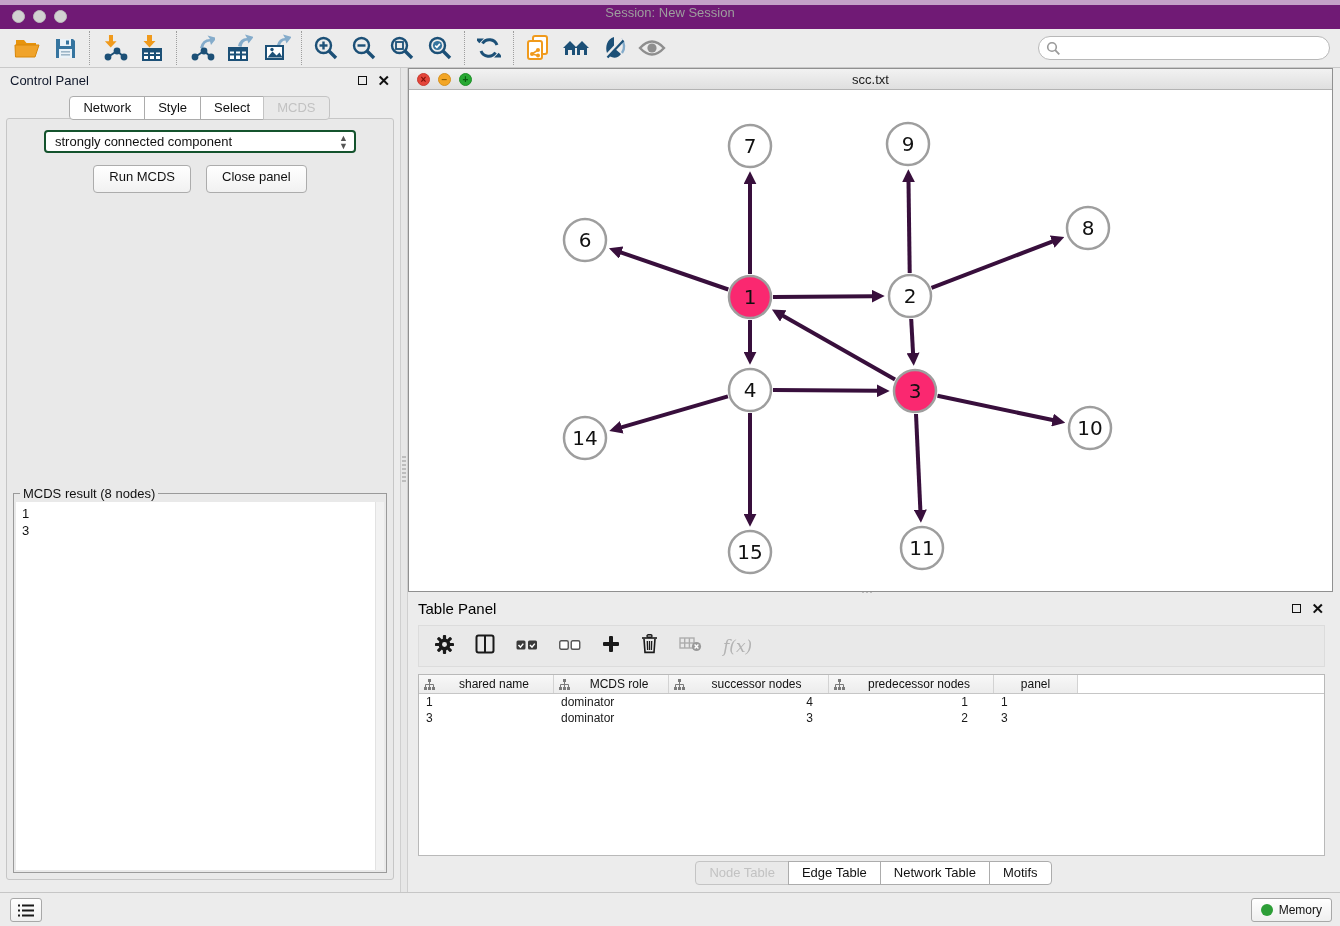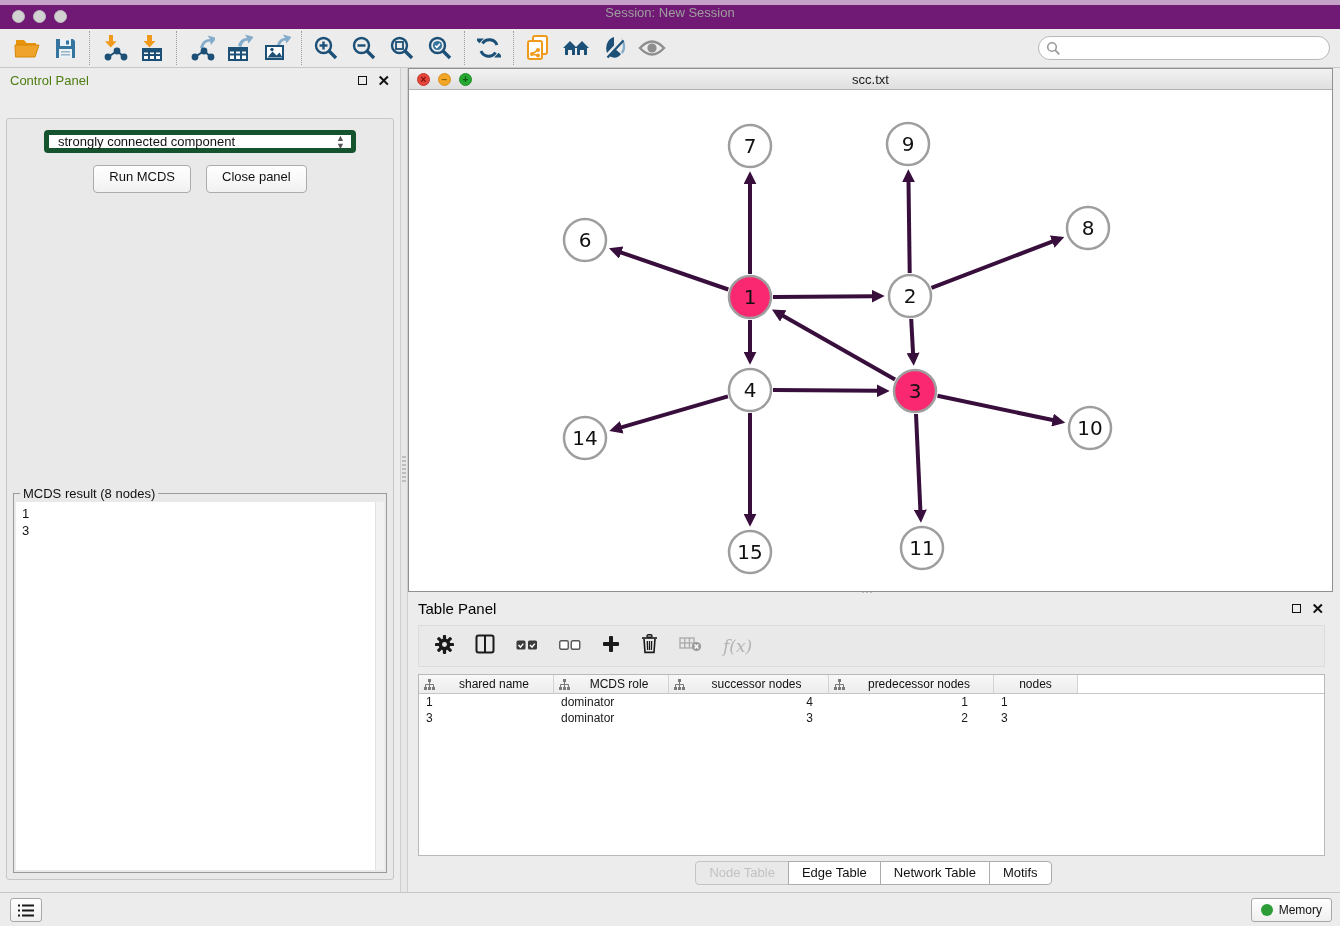--- a/index.html
+++ b/index.html
@@ -19,33 +19,33 @@
   
   .toolbar { position:absolute; left:0; top:29px; width:1340px; height:39px;
     border-bottom:1px solid #C9C9C9; display:flex; align-items:center; padding-left:8px; }
   .tb-btn { width:38px; height:34px; display:flex; align-items:center; justify-content:center; }
   .tb-sep { width:1px; height:34px; border-left:1px dotted #9E9E9E; margin:0 5px; }
   .search-wrap { margin-left:auto; margin-right:10px; width:292px; height:24px; background:#fff;
     border:1px solid #B8B8B8; border-radius:12px; display:flex; align-items:center; padding-left:7px; }
   
   .control-panel { position:absolute; left:0; top:68px; width:400px; height:824px; }
   .panel-head { height:24px; display:flex; align-items:center; padding:0 10px; }
-  .panel-head .ttl { font-size:13px; color:#4d7c0f; }
+  .panel-head .ttl { font-size:13px; color:#0f172a; }
   .panel-head .winbtns { margin-left:auto; display:flex; gap:10px; align-items:center; }
   .float-box { width:9px; height:9px; border:1.5px solid #111; display:inline-block; }
   .close-x { font-size:15px; font-weight:bold; color:#111; line-height:1; }
   .tabs-row { position:absolute; left:0; top:28px; width:100%; display:flex; justify-content:center; z-index:2; }
   .tab { font-size:13px; padding:3px 13px 4px; background:#fff; border:1px solid #ACACAC; margin-left:-1px; color:#111; }
   .tab:first-child { border-radius:4px 0 0 4px; }
   .tab:last-child { border-radius:0 4px 4px 0; }
   .tab.active { background:#E9E9E9; color:#C2C2C2; border-color:#C4C4C4; }
   .cp-inner { position:absolute; left:6px; right:6px; top:50px; bottom:12px;
     background:#E9E9E9; border:1px solid #C6C6C6; border-radius:3px; }
   .opt-label { text-align:center; margin-top:20px; font-size:13px; color:#111; }
-  .combo { margin:11px auto 0; width:312px; height:23px; background:#fff; border:5px solid #14532d;
+  .combo { margin:11px auto 0; width:312px; height:23px; background:#fff; border:2px solid #14532d;
     border-radius:4px; display:flex; align-items:center; padding:0 6px 0 9px; font-size:13px; color:#111; }
   .combo .stepper { margin-left:auto; color:#555; font-size:9px; line-height:8px; text-align:center; }
   .btn-row { display:flex; justify-content:center; gap:15px; margin-top:12px; }
   .pbtn { font-size:13px; color:#111; padding:3px 15px 8px; background:linear-gradient(#FFF,#F1F1F1);
     border:1px solid #ACACAC; border-radius:4px; }
   .result-fs { position:absolute; left:6px; right:6px; top:374px; bottom:6px;
     border:1px solid #9A9A9A; }
   .result-legend { position:absolute; left:6px; top:-8px; background:#E9E9E9; font-size:13px; padding:0 3px; color:#111; }
   .result-box { position:absolute; left:2px; right:2px; top:8px; bottom:2px; background:#fff; }
   .result-scroll { position:absolute; right:0; top:0; bottom:0; width:9px; background:#F2F2F2; border-left:1px solid #E2E2E2; }
@@ -268,20 +268,26 @@
   </div>
 </div>
 
 <div class="control-panel">
   <div class="panel-head">
     <span class="ttl">Control Panel</span>
     <span class="winbtns">
       <span class="float-box"></span>
       <span class="close-x">✕</span>
     </span>
+  </div>
+  <div class="tabs-row">
+    <span class="tab">Network</span>
+    <span class="tab">Style</span>
+    <span class="tab">Select</span>
+    <span class="tab active">MCDS</span>
   </div>
   <div class="cp-inner">
     <div class="combo">
       <span>strongly connected component</span>
       <span class="stepper">▲<br>▼</span>
     </div>
     <div class="btn-row">
       <button class="pbtn">Run MCDS</button>
       <button class="pbtn">Close panel</button>
     </div>
@@ -501,21 +507,21 @@
               <line x1="5.5" y1="3" x2="5.5" y2="5.5"></line>
               <line x1="1.5" y1="5.5" x2="1.5" y2="8"></line>
               <line x1="5.5" y1="5.5" x2="5.5" y2="8"></line>
               <line x1="9.5" y1="5.5" x2="9.5" y2="8"></line>
               <line x1="1.5" y1="5.5" x2="9.5" y2="5.5"></line>
             </g>
           </svg>
         <span class="lbl">predecessor nodes</span>
       </div>
       <div class="th" style="width:84px">
-        <span class="lbl">nodes</span>
+        <span class="lbl">panel</span>
       </div>
     </div>
     <div class="trow">
       <div class="td" style="width:135px">1</div>
       <div class="td" style="width:115px">dominator</div>
       <div class="td r16" style="width:160px">4</div>
       <div class="td r26" style="width:165px">1</div>
       <div class="td" style="width:84px">1</div>
     </div>
     <div class="trow">

